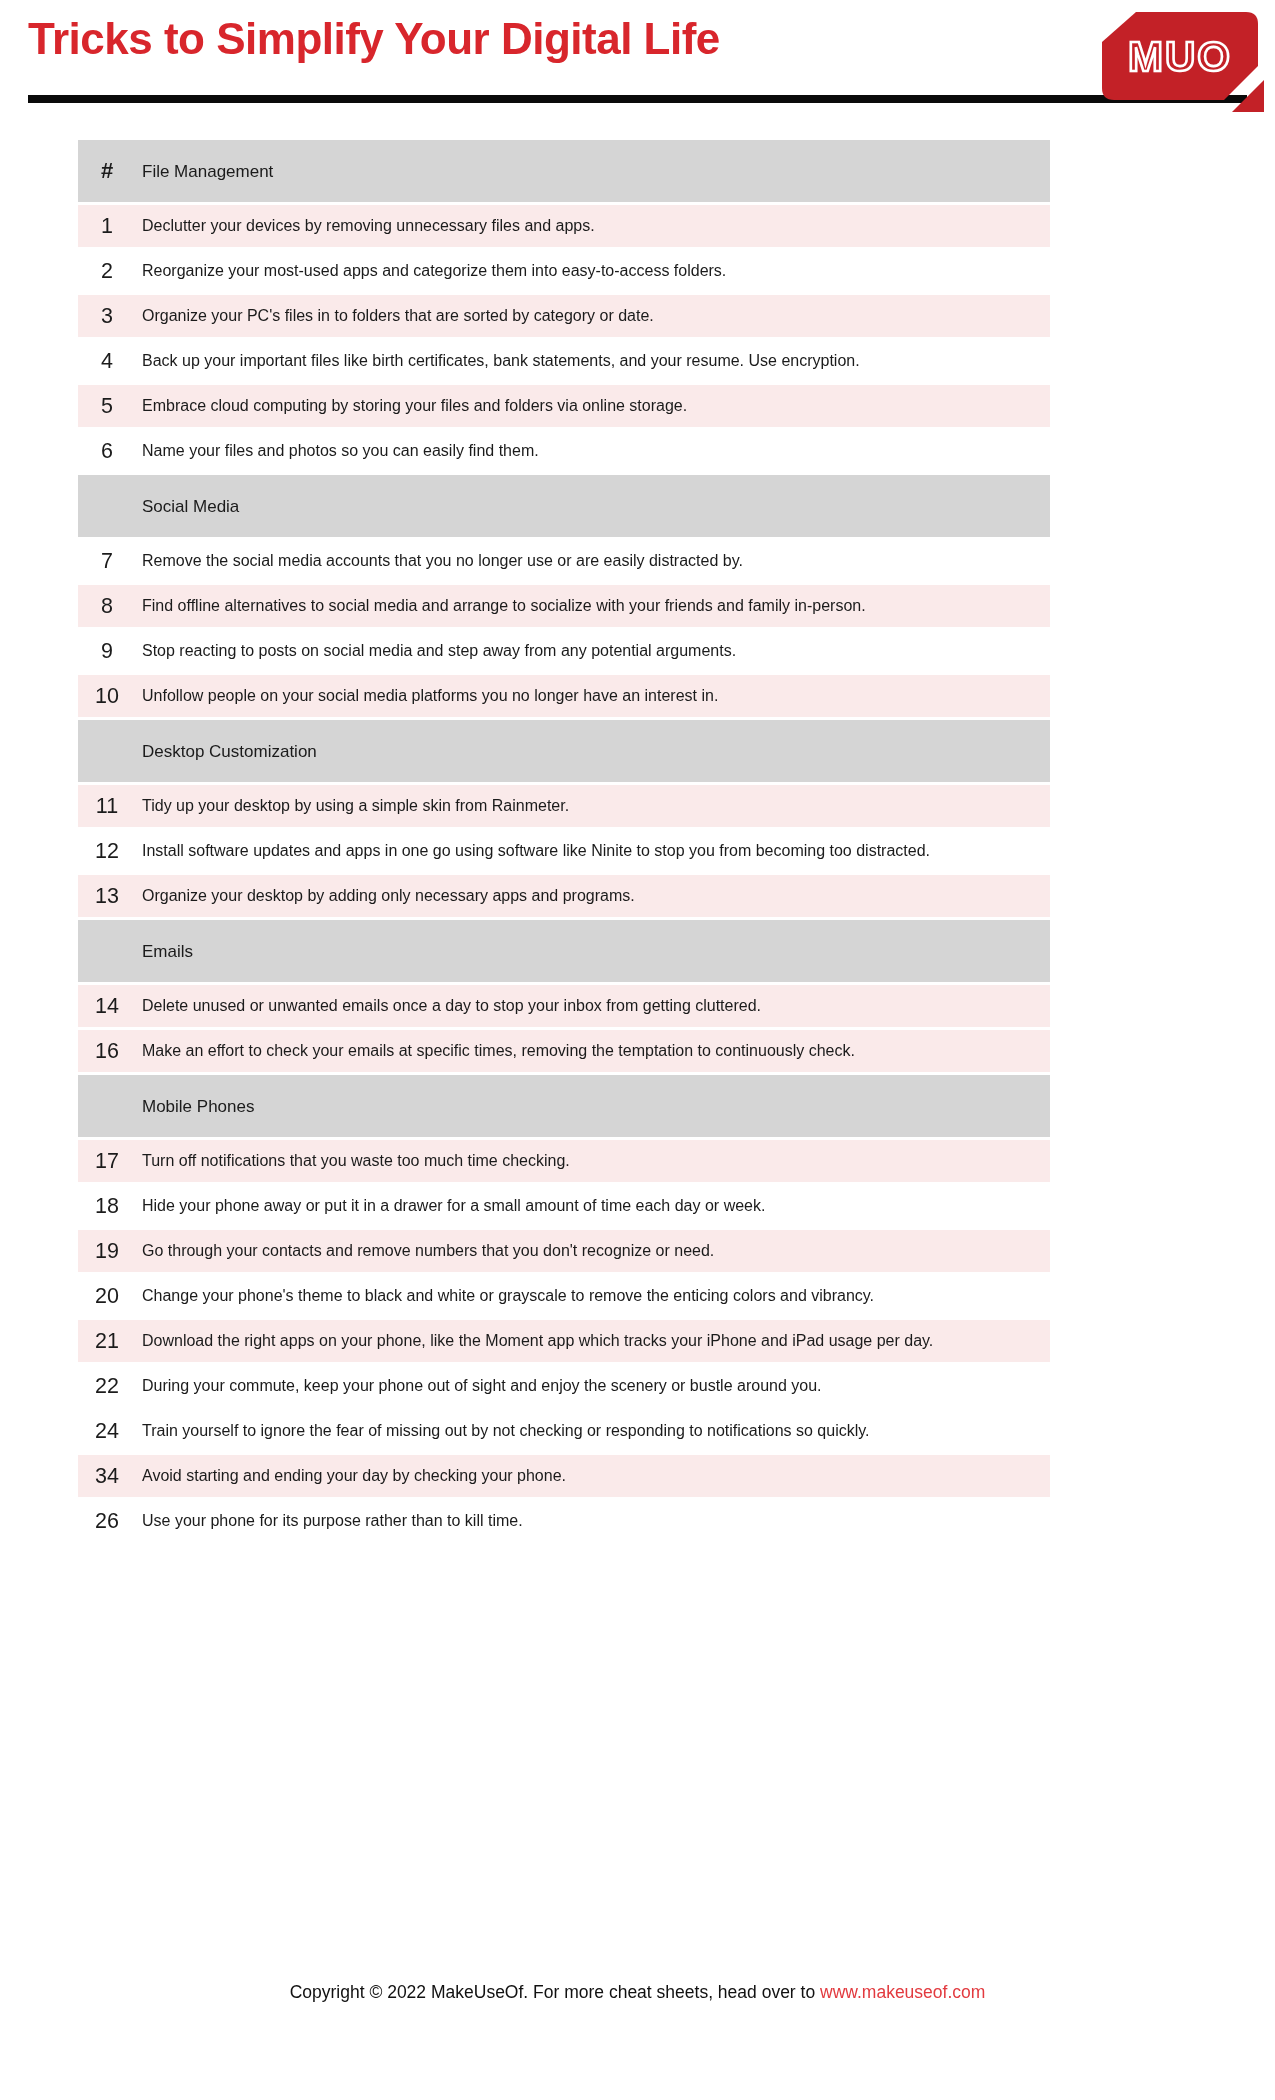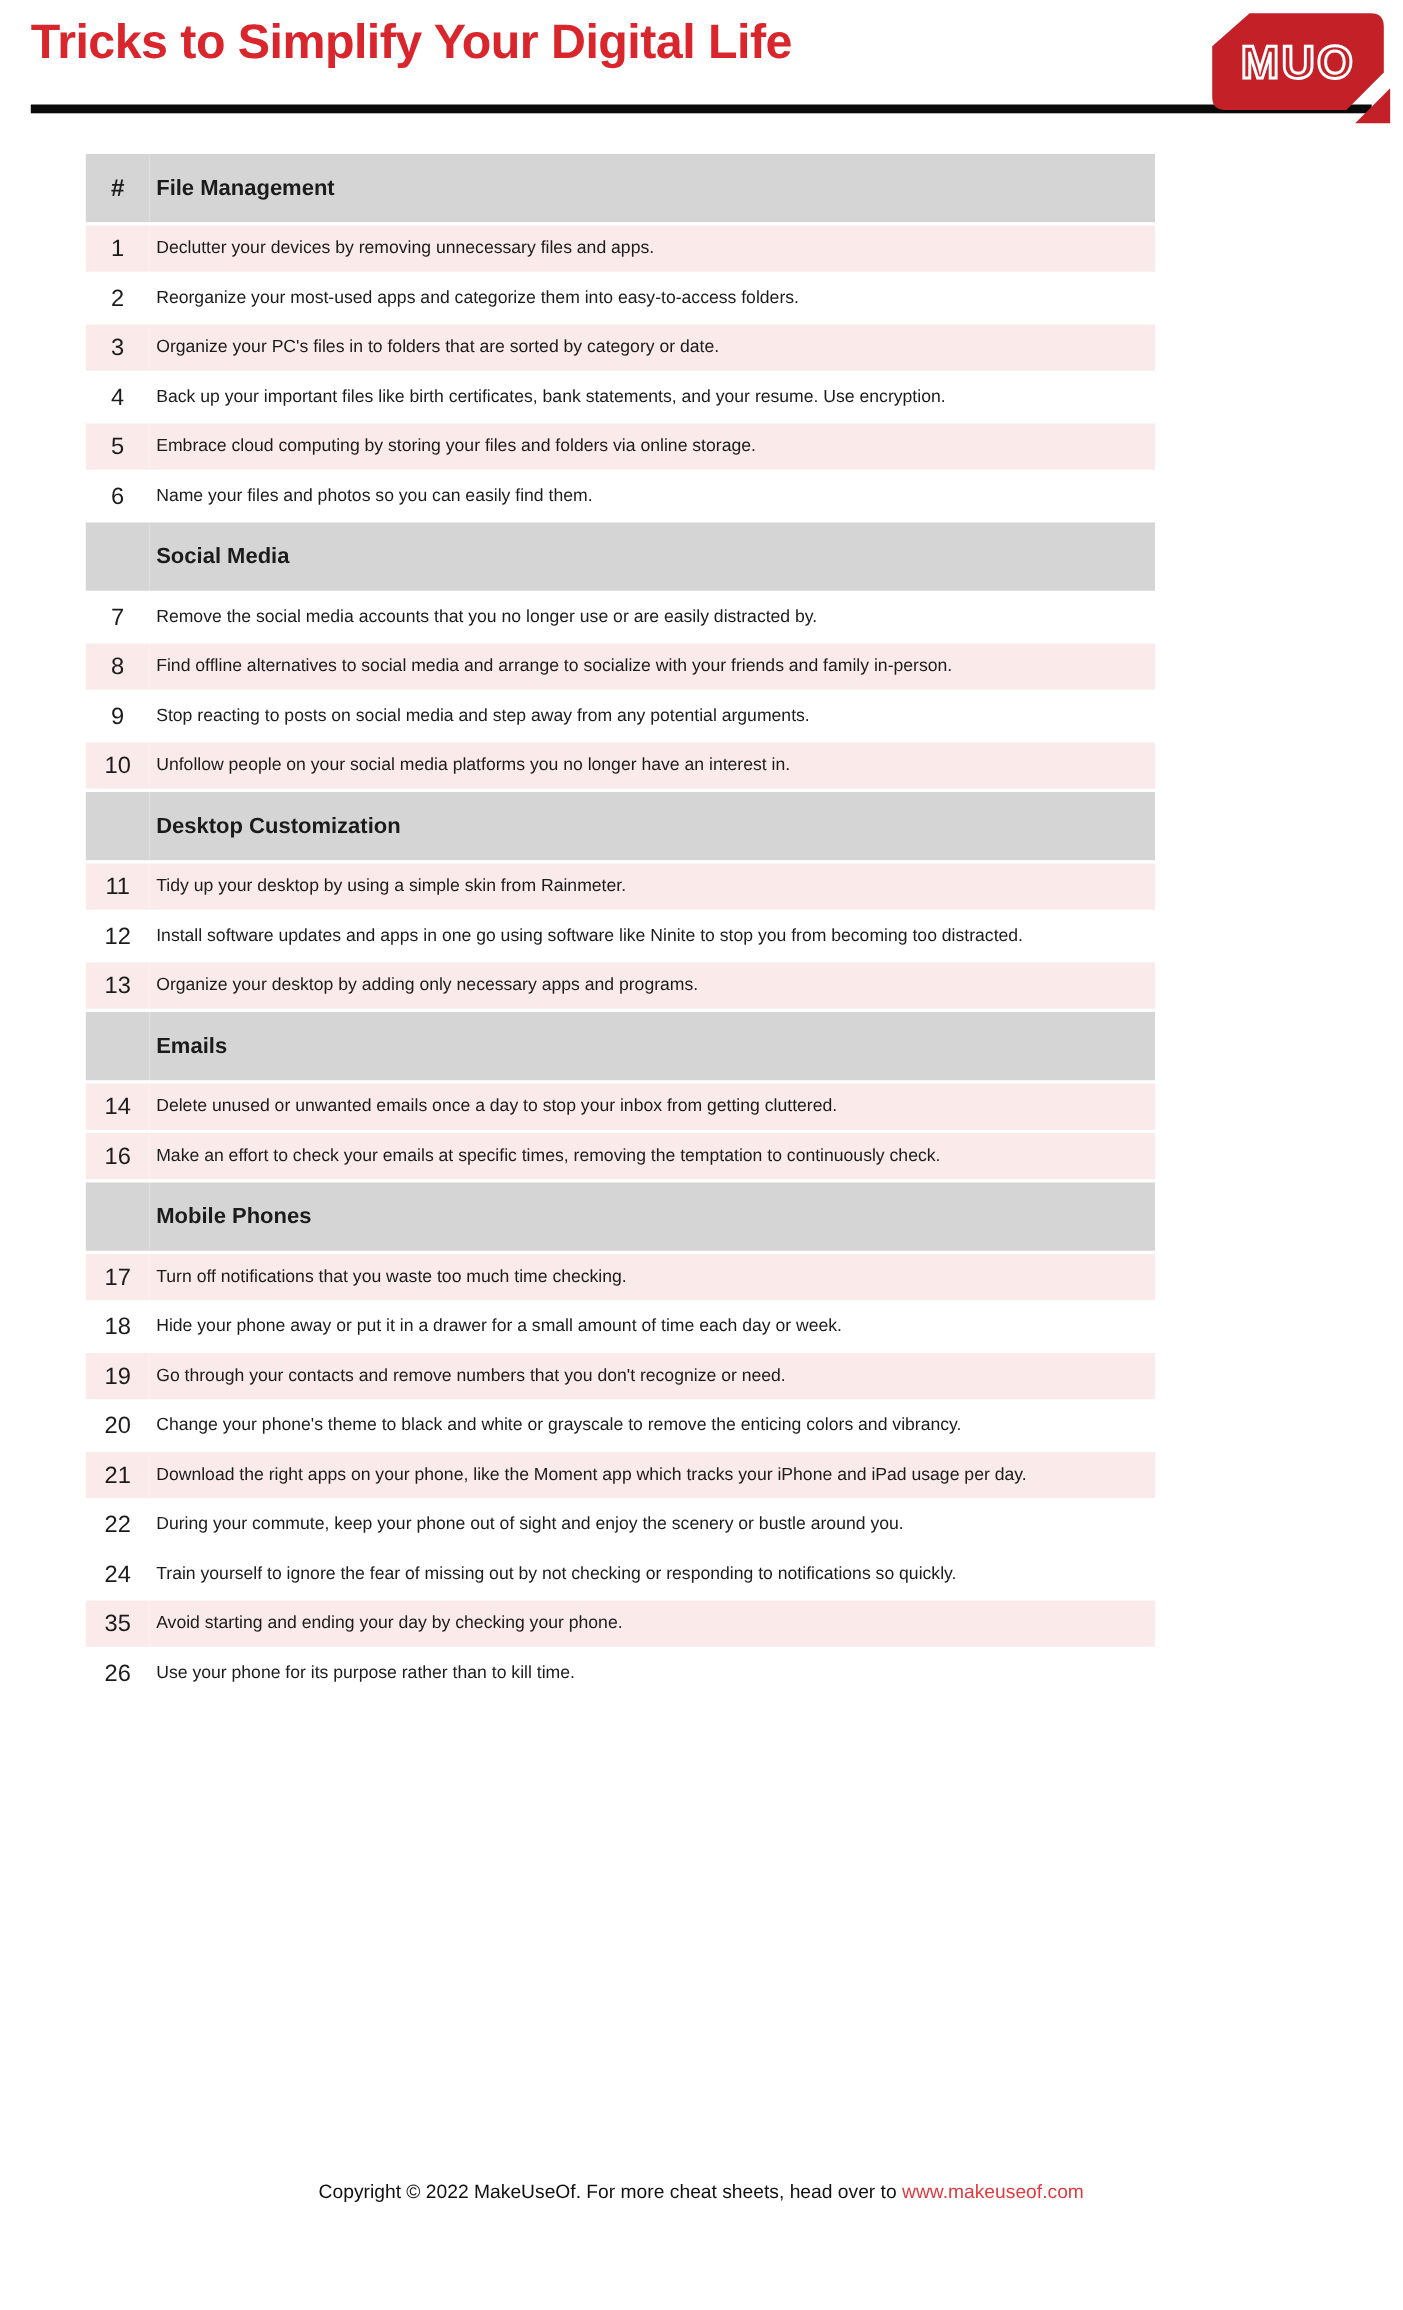--- a/index.html
+++ b/index.html
@@ -25,21 +25,21 @@
   .num-cell {
     width:56px; text-align:center; font-size:21.5px;
     color:var(--text-black,#1b1b1b);
   }
   .text-cell {
     padding:8px 14px 8px 6px; font-size:16px; line-height:26px;
     color:var(--text-black,#1b1b1b);
   }
   .section-row td { background:var(--section-header-gray,#d5d5d5); height:46px; }
   .section-row .num-cell { font-weight:bold; font-size:22px; }
-  .section-row .text-cell { font-weight:bold; font-size:20px; line-height:27px; }
+  .section-row .text-cell { font-weight:normal; font-size:17px; line-height:27px; }
   .row-pink td { background:var(--row-pink,#faeaea); }
   .row-white td { background:#ffffff; }
   .footer {
     position:absolute; left:0; top:1982px; width:1275px; text-align:center;
     font-size:17.5px; color:#111111;
   }
   .footer a { color:var(--link-red,#e23a3f); text-decoration:none; cursor:pointer; }
 </style>
 </head>
 <body>
@@ -160,21 +160,21 @@
         </tr>
         <tr class="row-white">
           <td class="num-cell">22</td>
           <td class="text-cell">During your commute, keep your phone out of sight and enjoy the scenery or bustle around you.</td>
         </tr>
         <tr class="row-white">
           <td class="num-cell">24</td>
           <td class="text-cell">Train yourself to ignore the fear of missing out by not checking or responding to notifications so quickly.</td>
         </tr>
         <tr class="row-pink">
-          <td class="num-cell">35</td>
+          <td class="num-cell">34</td>
           <td class="text-cell">Avoid starting and ending your day by checking your phone.</td>
         </tr>
         <tr class="row-white">
           <td class="num-cell">26</td>
           <td class="text-cell">Use your phone for its purpose rather than to kill time.</td>
         </tr>
       </tbody>
   </table>
 
   <div class="footer">

